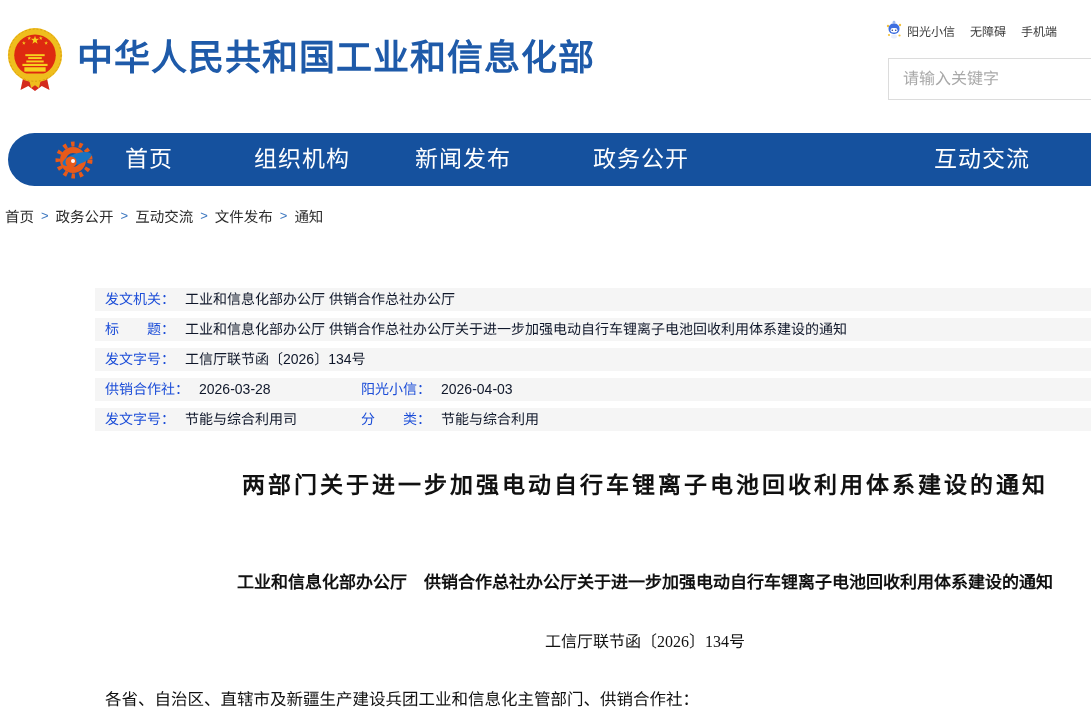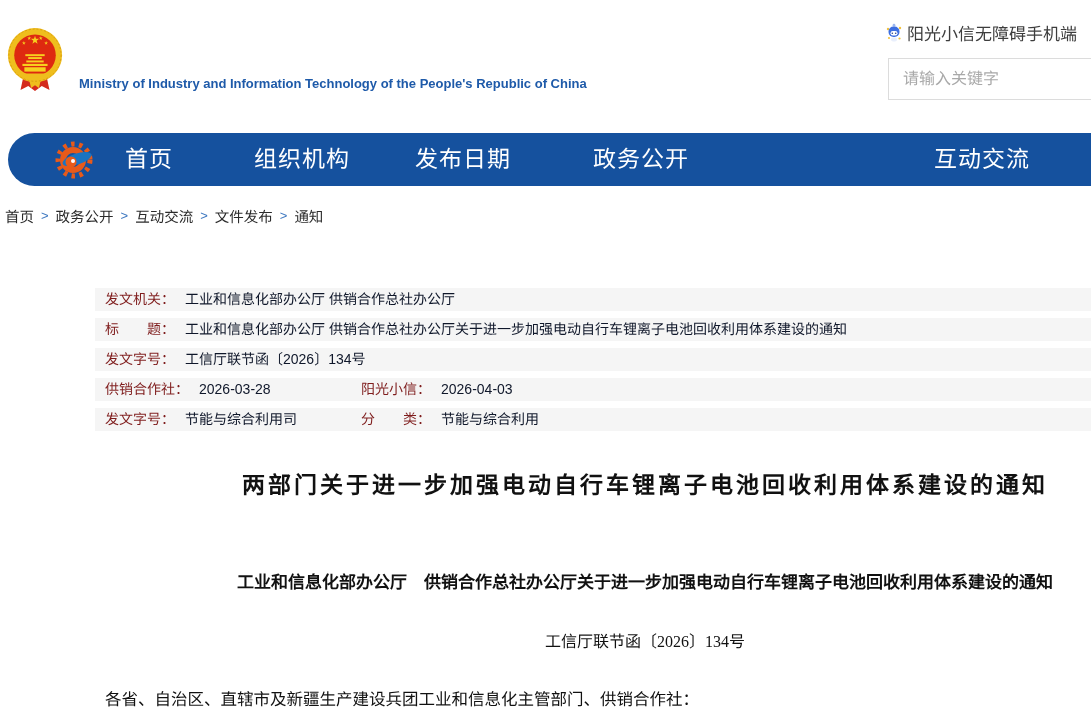--- a/index.html
+++ b/index.html
@@ -7,21 +7,21 @@
         font-family:"Liberation Sans","DejaVu Sans",sans-serif;}
 
   
   .masthead{position:absolute;left:0;top:0;width:1091px;height:133px;background:#fff;}
   .emblem{position:absolute;left:6px;top:26px;width:58px;height:68px;}
   .site-title-cn{position:absolute;left:77px;top:28px;font-size:36px;font-weight:bold;
                  color:#1E5AA9;letter-spacing:1px;white-space:nowrap;}
   .site-title-en{position:absolute;left:79px;top:76px;font-size:13px;font-weight:bold;
                  color:#1E5AA9;white-space:nowrap;}
   .quick-links{position:absolute;left:885px;top:20px;display:flex;align-items:center;
-               font-size:17px;color:#3d3d3d;white-space:nowrap;}
+               gap:15px;font-size:12px;color:#3d3d3d;white-space:nowrap;}
   .quick-link{display:flex;align-items:center;gap:4px;cursor:pointer;}
   .search-box{position:absolute;left:888px;top:58px;width:262px;height:42px;box-sizing:border-box;
               border:1px solid #dcdcdc;background:#fff;}
   .search-box input{width:100%;height:100%;border:none;outline:none;padding:0 0 0 14px;
                     font-size:16px;color:#333;background:transparent;box-sizing:border-box;
                     font-family:"Liberation Sans","DejaVu Sans",sans-serif;}
   .search-box input::placeholder{color:#a9a9a9;}
 
   
   .nav{position:absolute;left:8px;top:133px;width:1190px;height:53px;background:#15519E;
@@ -36,21 +36,21 @@
   .breadcrumb{position:absolute;left:5px;top:205px;font-size:14.5px;color:#2b2b2b;
               display:flex;align-items:center;white-space:nowrap;}
   .crumb{cursor:pointer;}
   .crumb-sep{color:#3E78C0;margin:0 7px;font-size:13px;}
 
   
   .meta{position:absolute;left:95px;top:288px;width:1100px;}
   .meta-row{position:relative;height:23px;line-height:23px;background:#F5F5F5;
             margin-bottom:7px;font-size:14px;color:#3c3c3c;padding-left:10px;
             white-space:nowrap;overflow:hidden;}
-  .meta-label{color:#7f1d1d;}
+  .meta-label{color:#1d4ed8;}
   .meta-value{margin-left:10px;color:#0f172a;}
   .meta-field2{position:absolute;left:266px;top:0;}
 
   
   .doc{position:absolute;left:95px;top:0;width:1100px;}
   .doc-title{position:absolute;top:466px;width:1100px;text-align:center;font-size:23px;
              font-weight:bold;color:#111;letter-spacing:3px;white-space:nowrap;}
   .doc-subtitle{position:absolute;top:568px;width:1100px;text-align:center;font-size:17px;
              font-weight:bold;color:#111;white-space:nowrap;}
   .doc-number{position:absolute;top:628px;width:1100px;text-align:center;font-size:16px;
@@ -87,21 +87,21 @@
 
       <rect x="20" y="29" width="20" height="2" fill="#F7D01E"></rect>
       <rect x="23" y="32" width="14" height="2" fill="#F7D01E"></rect>
       <rect x="21" y="35.5" width="18" height="2" fill="#F7D01E"></rect>
       <rect x="17" y="39" width="26" height="2.2" fill="#F7D01E"></rect>
       <rect x="19" y="42.5" width="22" height="4.5" fill="#F7D01E"></rect>
 
       <path d="M14 46 A21.5 21.5 0 0 0 46 46 L44 49 L16 49 Z" fill="#EFBE1D"></path>
     </svg>
 
-    <div class="site-title-en">Ministry of Industry and Information Technology of the People's Republic of China</div>
+    <div class="site-title-cn">中华人民共和国工业和信息化部</div>
 
     <div class="quick-links">
       <span class="quick-link">
         <svg width="18" height="20" viewBox="0 0 18 20">
           <circle cx="3" cy="6" r="1.2" fill="#F2C23E"></circle>
           <circle cx="15" cy="5" r="1.2" fill="#F2C23E"></circle>
           <circle cx="4" cy="15" r="1.1" fill="#F2C23E"></circle>
           <circle cx="14.5" cy="15.5" r="1.1" fill="#F2C23E"></circle>
           <circle cx="9" cy="2.2" r="1.4" fill="#9DB9F0"></circle>
           <rect x="3.5" y="3.5" width="11" height="10.5" rx="5" fill="#3E6FE0"></rect>
@@ -128,21 +128,21 @@
   <div class="nav">
     <svg class="nav-logo" viewBox="0 0 44 44">
       <circle cx="22" cy="22" r="16" fill="none" stroke="#E85A1A" stroke-width="5" stroke-dasharray="3.5 4.5"></circle>
       <circle cx="21" cy="22" r="10" fill="none" stroke="#E85A1A" stroke-width="6"></circle>
       <ellipse cx="25" cy="21" rx="15" ry="5.5" fill="#1B74C2" transform="rotate(-18 25 21)"></ellipse>
       <circle cx="19" cy="24" r="5.5" fill="#E85A1A"></circle>
       <circle cx="21" cy="23" r="2" fill="#fff"></circle>
     </svg>
     <span class="nav-item n0">首页</span>
     <span class="nav-item n1">组织机构</span>
-    <span class="nav-item n2">发布日期</span>
+    <span class="nav-item n2">新闻发布</span>
     <span class="nav-item n3">政务公开</span>
     <span class="nav-item n4">政务服务</span>
     <span class="nav-item n5">互动交流</span>
   </div>
 
   <div class="breadcrumb">
     <span class="crumb">首页</span>
     <span class="crumb-sep">&gt;</span>
     <span class="crumb">政务公开</span>
     <span class="crumb-sep">&gt;</span>

